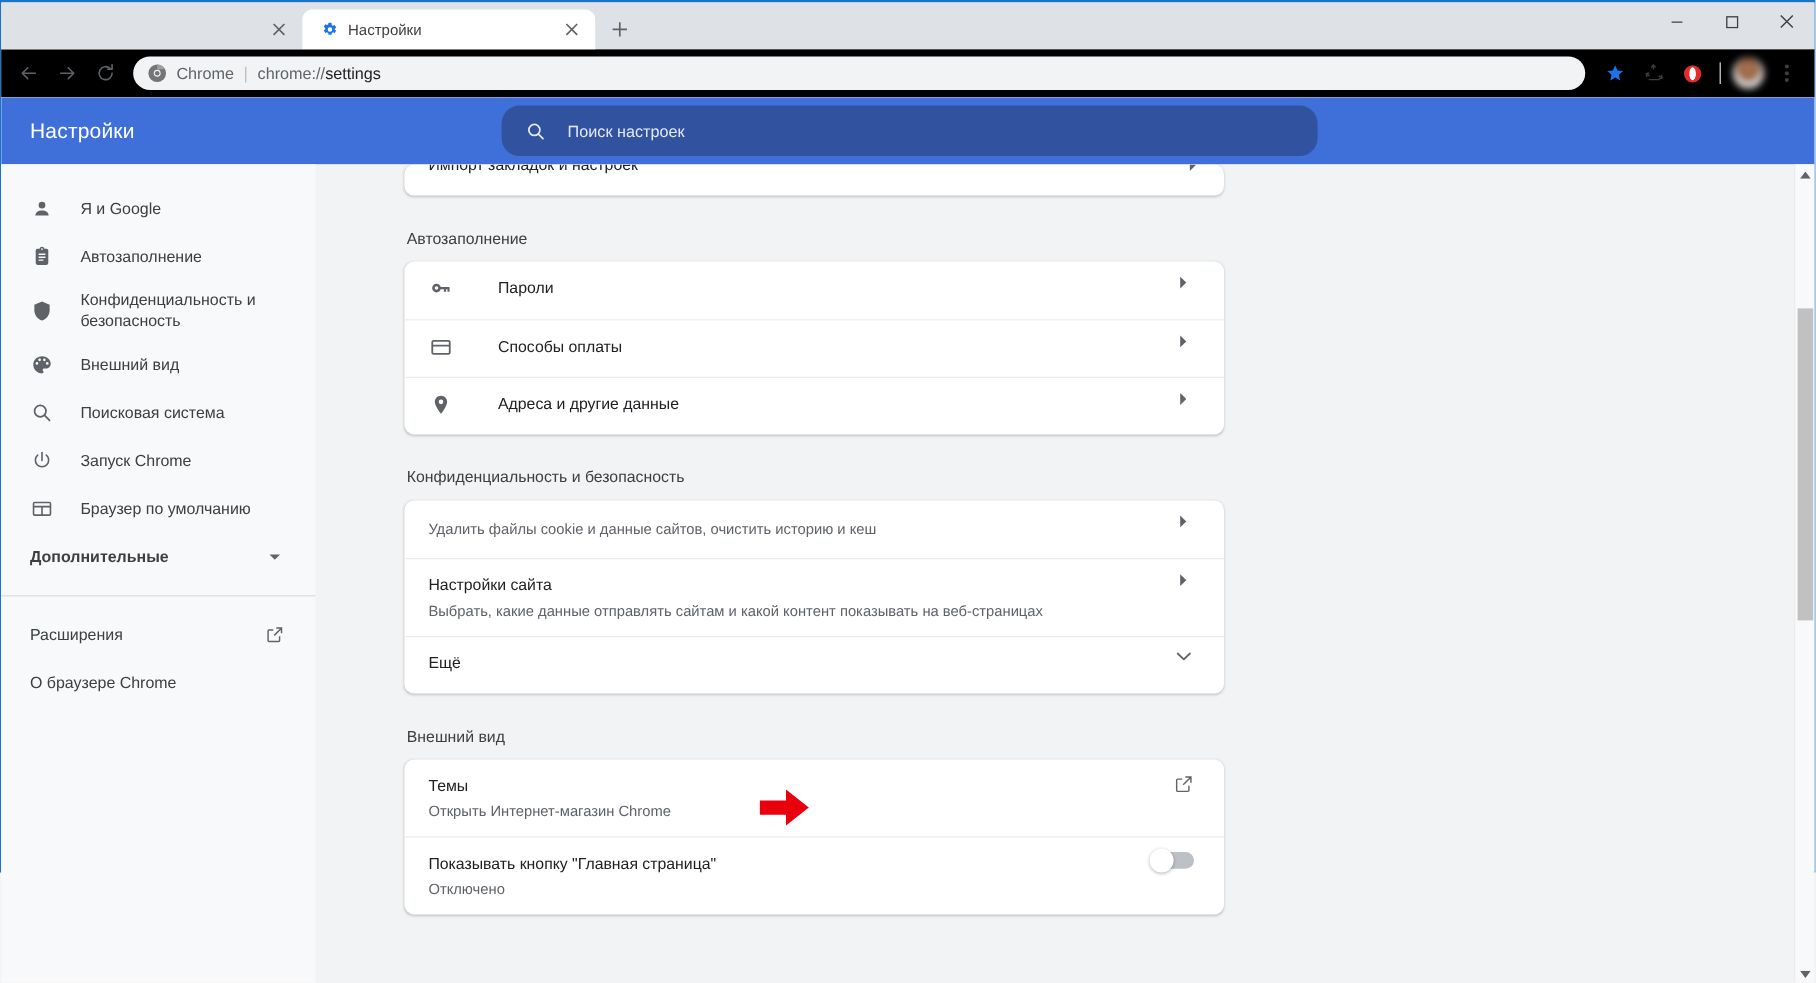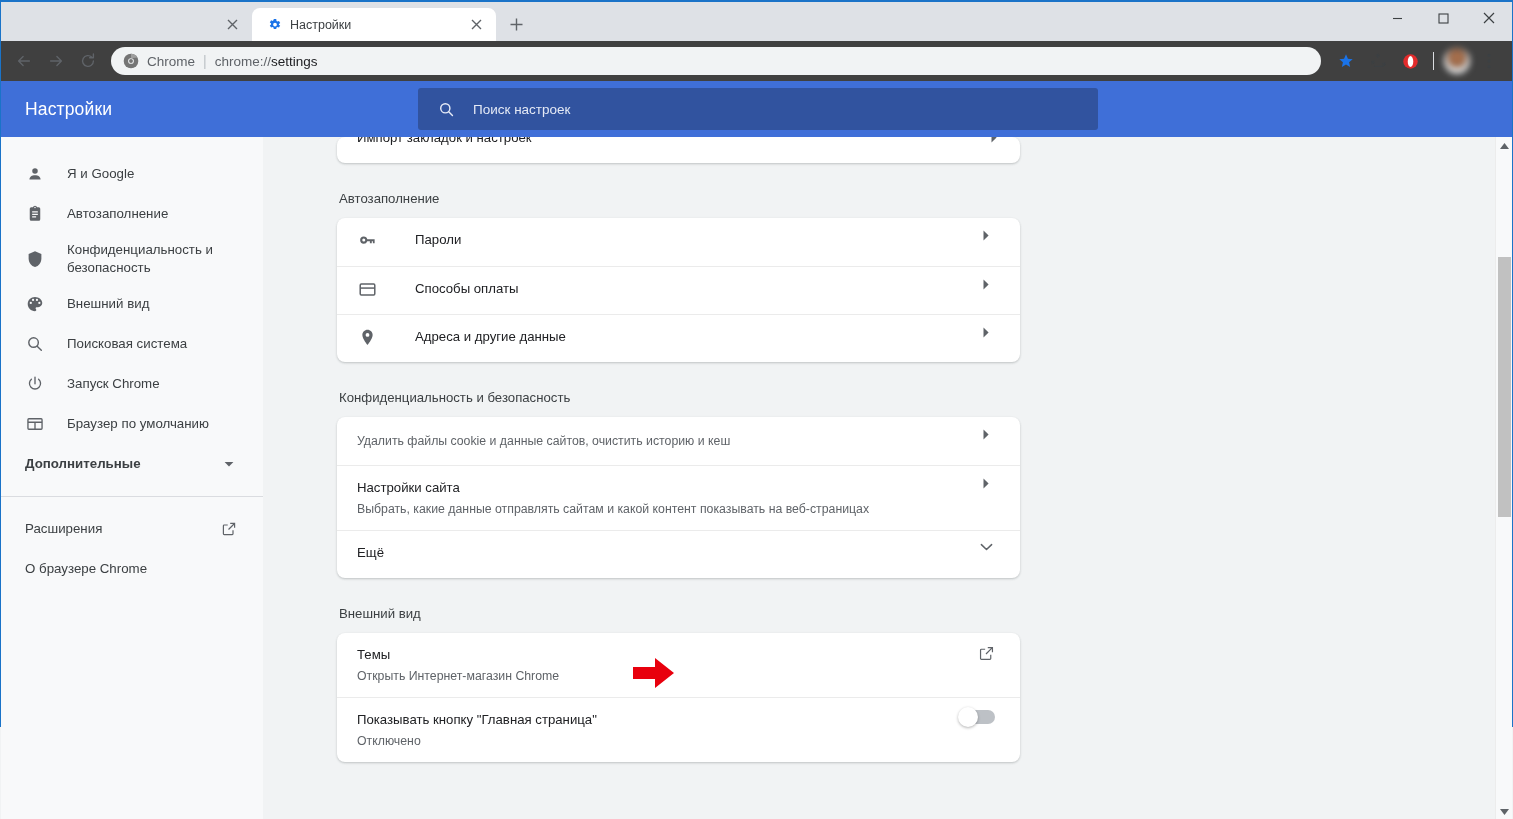--- a/index.html
+++ b/index.html
@@ -23,42 +23,42 @@
   .tab .title { flex:1 1 auto; white-space:nowrap; overflow:hidden; text-overflow:ellipsis;
                 font-size:12.5px; color:#3c4043; }
   .tab .tclose { width:16px; height:16px; flex:0 0 16px; display:flex; align-items:center; justify-content:center;
                  color:#5f6368; }
   .newtab { width:28px; height:28px; margin:0 0 3px 6px; display:flex; align-items:center; justify-content:center;
             color:#5f6368; font-size:21px; line-height:1; border-radius:50%; }
   .wincontrols { position:absolute; right:0; top:0; height:39px; display:flex; }
   .wc { width:46px; height:32px; display:flex; align-items:center; justify-content:center; color:#3c4043; }
 
   
-  .toolbar { height:40px; background:#404040; display:flex; align-items:center; padding:0 8px; gap:2px; }
+  .toolbar { height:40px; background:#000000; display:flex; align-items:center; padding:0 8px; gap:2px; }
   .tbtn { width:30px; height:30px; display:flex; align-items:center; justify-content:center;
           color:#5f6368; border-radius:50%; flex:0 0 30px; }
   .omnibox { flex:1 1 auto; height:28px; background:#f1f3f4; border-radius:14px; margin:0 8px 0 6px;
              display:flex; align-items:center; padding:0 12px; gap:8px; min-width:0; }
   .omnibox .chromeicon { width:16px; height:16px; flex:0 0 16px; }
   .omni-origin { font-size:13.5px; color:#5f6368; white-space:nowrap; }
   .omni-sep { color:#bdc1c6; font-size:14px; }
   .omni-url { font-size:13.5px; color:#202124; white-space:nowrap; }
   .omni-url .dim { color:#5f6368; }
   .avatar { width:26px; height:26px; border-radius:50%; margin:0 2px; overflow:hidden;
             background:#cfcfcf; filter:blur(3px); }
   .avatar i { display:block; width:100%; height:100%;
       background:radial-gradient(circle at 50% 38%, #a8714f 0 28%, #8d5a3a 29% 45%, #d8d8d8 46% 100%); }
   .tbsep { width:1px; height:18px; background:#dadce0; margin:0 6px; }
 
   
   .content { position:relative; height:739px; background:#f1f3f4; overflow:hidden; }
   .shead { height:56px; background:#3f6fd8; display:flex; align-items:center; }
   .shead .brand { width:417px; flex:0 0 417px; padding-left:24px; color:#fff;
                   font-size:17.5px; letter-spacing:.15px; }
-  .searchbox { width:680px; height:42px; background:#31539f; border-radius:3px;
+  .searchbox { width:680px; height:42px; background:#31539f; border-radius:15px;
                display:flex; align-items:center; gap:18px; padding:0 20px; }
   .searchbox .sicon { color:#e6ebf7; display:flex; }
   .searchbox .sph { color:#e4e9f5; font-size:13.5px; }
 
   
   .sbody { position:relative; height:683px; display:flex; background:#f1f3f4; }
 
   
   .sidebar { width:262px; flex:0 0 262px; background:#f8f9fa; padding-top:17px; }
   .navitem { display:flex; align-items:center; min-height:40px; padding:7px 0 7px 24px; gap:22px;

